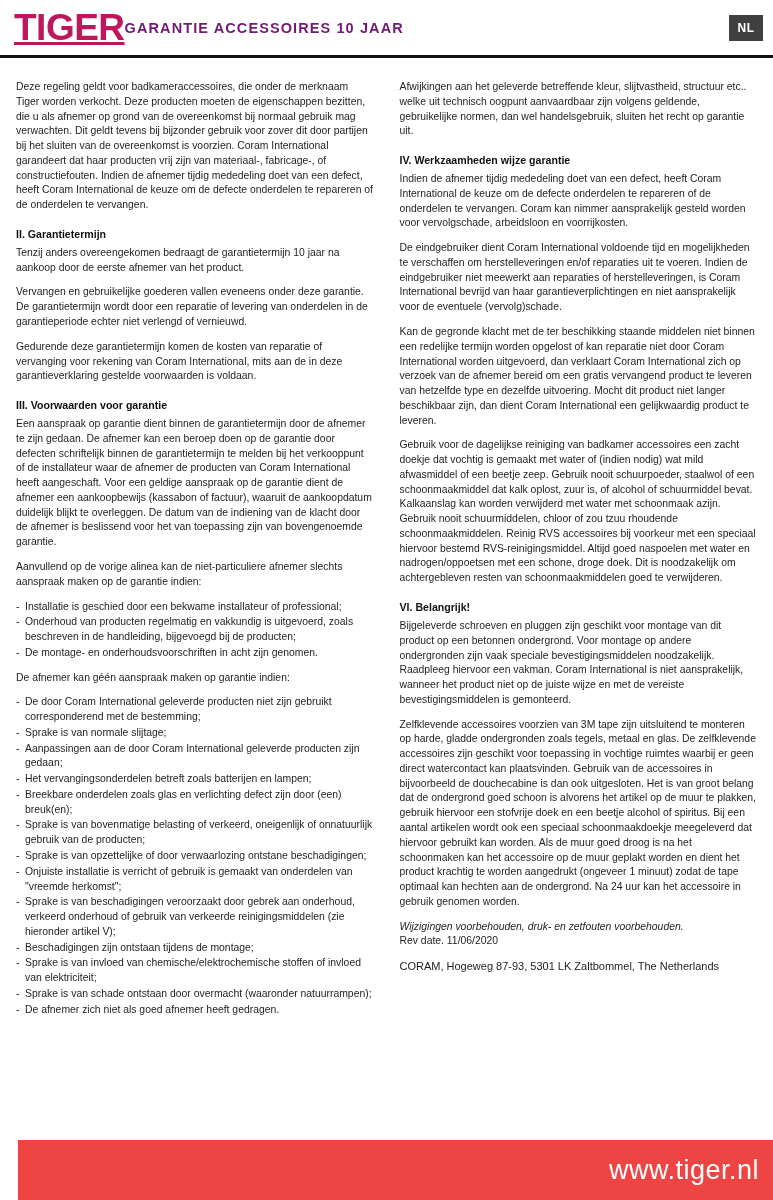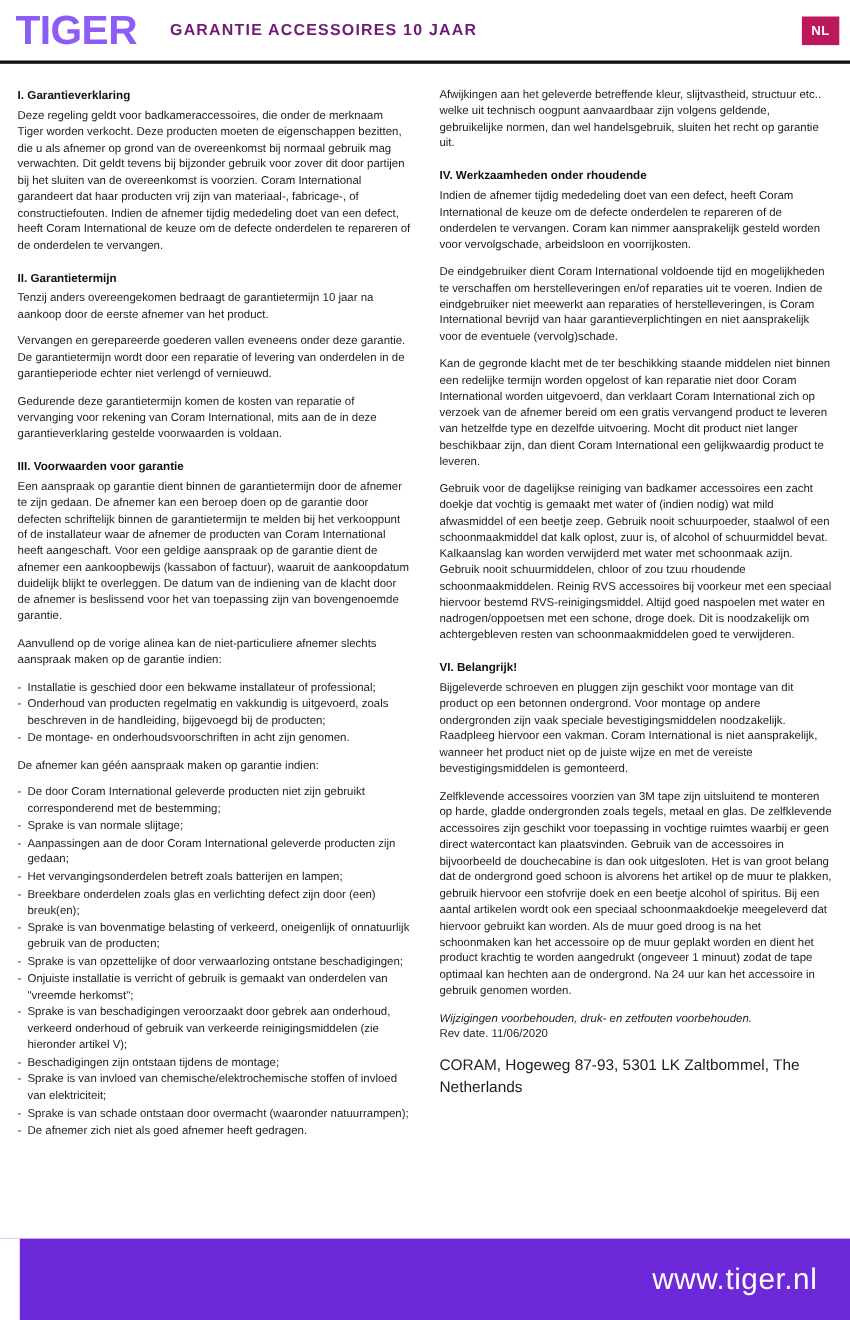--- a/index.html
+++ b/index.html
@@ -21,37 +21,37 @@
     border-bottom: 3px solid #111;
     display: flex;
     align-items: center;
     padding: 0 10px 0 14px;
   }
   .logo {
     font-family: "Liberation Sans", sans-serif;
     font-weight: bold;
     font-size: 37px;
     letter-spacing: -0.5px;
-    color: #8b5cf6;
+    color: #be185d;
     line-height: 1;
-    margin-right: 30px;
     display: flex;
     align-items: baseline;
+    text-decoration: underline;
   }
   .doc-title {
     font-size: 14.5px;
     font-weight: bold;
     letter-spacing: 1.1px;
     color: #701a75;
     flex: 1;
   }
   .lang-box {
     width: 34px;
     height: 26px;
-    background: #be185d;
+    background: #404040;
     color: #fff;
     font-size: 12px;
     font-weight: bold;
     display: flex;
     align-items: center;
     justify-content: center;
     letter-spacing: 0.5px;
   }
 
   
@@ -86,35 +86,35 @@
   }
   .bullets li:before {
     content: "-";
     position: absolute;
     left: 0;
     top: 0;
   }
   .rev { margin-top: 2px; }
   .addr {
     margin-top: 14px;
-    font-size: 14px;
+    font-size: 11px;
   }
 
   
   .footer {
     position: absolute;
     left: 0;
     bottom: 0;
     width: 100%;
-    height: 74px;
-    background: #6d28d9;
+    height: 60px;
+    background: #ef4444;
     display: flex;
     align-items: center;
     justify-content: flex-end;
-    padding-right: 30px;
+    padding-right: 14px;
   }
   .footer .url {
     color: #ffffff;
     font-size: 27px;
     letter-spacing: 0.5px;
     font-family: "Liberation Sans", sans-serif;
   }
   .footer-strip-left {
     position: absolute;
     left: 0; top: 0; bottom: 0;
@@ -127,26 +127,25 @@
 
 <div class="header">
   <div class="logo">TIGER</div>
   <div class="doc-title">GARANTIE ACCESSOIRES 10 JAAR</div>
   <div class="lang-box">NL</div>
 </div>
 
 <div class="content">
 
   <div class="col">
-    <h2 class="sec">I. Garantieverklaring</h2>
     <p>Deze regeling geldt voor badkameraccessoires, die onder de merknaam Tiger worden verkocht. Deze producten moeten de eigenschappen bezitten, die u als afnemer op grond van de overeenkomst bij normaal gebruik mag verwachten. Dit geldt tevens bij bijzonder gebruik voor zover dit door partijen bij het sluiten van de overeenkomst is voorzien. Coram International garandeert dat haar producten vrij zijn van materiaal-, fabricage-, of constructiefouten. Indien de afnemer tijdig mededeling doet van een defect, heeft Coram International de keuze om de defecte onderdelen te repareren of de onderdelen te vervangen.</p>
 
     <h2 class="sec spaced">II. Garantietermijn</h2>
     <p>Tenzij anders overeengekomen bedraagt de garantietermijn 10 jaar na aankoop door de eerste afnemer van het product.</p>
-    <p>Vervangen en gerepareerde goederen vallen eveneens onder deze garantie. De garantietermijn wordt door een reparatie of levering van onderdelen in de garantieperiode echter niet verlengd of vernieuwd.</p>
+    <p>Vervangen en gebruikelijke goederen vallen eveneens onder deze garantie. De garantietermijn wordt door een reparatie of levering van onderdelen in de garantieperiode echter niet verlengd of vernieuwd.</p>
     <p>Gedurende deze garantietermijn komen de kosten van reparatie of vervanging voor rekening van Coram International, mits aan de in deze garantieverklaring gestelde voorwaarden is voldaan.</p>
 
     <h2 class="sec spaced">III. Voorwaarden voor garantie</h2>
     <p>Een aanspraak op garantie dient binnen de garantietermijn door de afnemer te zijn gedaan. De afnemer kan een beroep doen op de garantie door defecten schriftelijk binnen de garantietermijn te melden bij het verkooppunt of de installateur waar de afnemer de producten van Coram International heeft aangeschaft. Voor een geldige aanspraak op de garantie dient de afnemer een aankoopbewijs (kassabon of factuur), waaruit de aankoopdatum duidelijk blijkt te overleggen. De datum van de indiening van de klacht door de afnemer is beslissend voor het van toepassing zijn van bovengenoemde garantie.</p>
     <p>Aanvullend op de vorige alinea kan de niet-particuliere afnemer slechts aanspraak maken op de garantie indien:</p>
     <ul class="bullets">
       <li>Installatie is geschied door een bekwame installateur of professional;</li>
       <li>Onderhoud van producten regelmatig en vakkundig is uitgevoerd, zoals beschreven in de handleiding, bijgevoegd bij de producten;</li>
       <li>De montage- en onderhoudsvoorschriften in acht zijn genomen.</li>
     </ul>
@@ -164,21 +163,21 @@
       <li>Beschadigingen zijn ontstaan tijdens de montage;</li>
       <li>Sprake is van invloed van chemische/elektrochemische stoffen of invloed van elektriciteit;</li>
       <li>Sprake is van schade ontstaan door overmacht (waaronder natuurrampen);</li>
       <li>De afnemer zich niet als goed afnemer heeft gedragen.</li>
     </ul>
   </div>
 
   <div class="col">
     <p>Afwijkingen aan het geleverde betreffende kleur, slijtvastheid, structuur etc.. welke uit technisch oogpunt aanvaardbaar zijn volgens geldende, gebruikelijke normen, dan wel handelsgebruik, sluiten het recht op garantie uit.</p>
 
-    <h2 class="sec spaced">IV. Werkzaamheden onder rhoudende</h2>
+    <h2 class="sec spaced">IV. Werkzaamheden wijze garantie</h2>
     <p>Indien de afnemer tijdig mededeling doet van een defect, heeft Coram International de keuze om de defecte onderdelen te repareren of de onderdelen te vervangen. Coram kan nimmer aansprakelijk gesteld worden voor vervolgschade, arbeidsloon en voorrijkosten.</p>
     <p>De eindgebruiker dient Coram International voldoende tijd en mogelijkheden te verschaffen om herstelleveringen en/of reparaties uit te voeren. Indien de eindgebruiker niet meewerkt aan reparaties of herstelleveringen, is Coram International bevrijd van haar garantieverplichtingen en niet aansprakelijk voor de eventuele (vervolg)schade.</p>
     <p>Kan de gegronde klacht met de ter beschikking staande middelen niet binnen een redelijke termijn worden opgelost of kan reparatie niet door Coram International worden uitgevoerd, dan verklaart Coram International zich op verzoek van de afnemer bereid om een gratis vervangend product te leveren van hetzelfde type en dezelfde uitvoering. Mocht dit product niet langer beschikbaar zijn, dan dient Coram International een gelijkwaardig product te leveren.</p>
 
     <p>Gebruik voor de dagelijkse reiniging van badkamer accessoires een zacht doekje dat vochtig is gemaakt met water of (indien nodig) wat mild afwasmiddel of een beetje zeep. Gebruik nooit schuurpoeder, staalwol of een schoonmaakmiddel dat kalk oplost, zuur is, of alcohol of schuurmiddel bevat. Kalkaanslag kan worden verwijderd met water met schoonmaak azijn. Gebruik nooit schuurmiddelen, chloor of zou tzuu rhoudende schoonmaakmiddelen. Reinig RVS accessoires bij voorkeur met een speciaal hiervoor bestemd RVS-reinigingsmiddel. Altijd goed naspoelen met water en nadrogen/oppoetsen met een schone, droge doek. Dit is noodzakelijk om achtergebleven resten van schoonmaakmiddelen goed te verwijderen.</p>
 
     <h2 class="sec spaced">VI. Belangrijk!</h2>
     <p>Bijgeleverde schroeven en pluggen zijn geschikt voor montage van dit product op een betonnen ondergrond. Voor montage op andere ondergronden zijn vaak speciale bevestigingsmiddelen noodzakelijk. Raadpleeg hiervoor een vakman. Coram International is niet aansprakelijk, wanneer het product niet op de juiste wijze en met de vereiste bevestigingsmiddelen is gemonteerd.</p>
     <p>Zelfklevende accessoires voorzien van 3M tape zijn uitsluitend te monteren op harde, gladde ondergronden zoals tegels, metaal en glas. De zelfklevende accessoires zijn geschikt voor toepassing in vochtige ruimtes waarbij er geen direct watercontact kan plaatsvinden. Gebruik van de accessoires in bijvoorbeeld de douchecabine is dan ook uitgesloten. Het is van groot belang dat de ondergrond goed schoon is alvorens het artikel op de muur te plakken, gebruik hiervoor een stofvrije doek en een beetje alcohol of spiritus. Bij een aantal artikelen wordt ook een speciaal schoonmaakdoekje meegeleverd dat hiervoor gebruikt kan worden. Als de muur goed droog is na het schoonmaken kan het accessoire op de muur geplakt worden en dient het product krachtig te worden aangedrukt (ongeveer 1 minuut) zodat de tape optimaal kan hechten aan de ondergrond. Na 24 uur kan het accessoire in gebruik genomen worden.</p>
 

